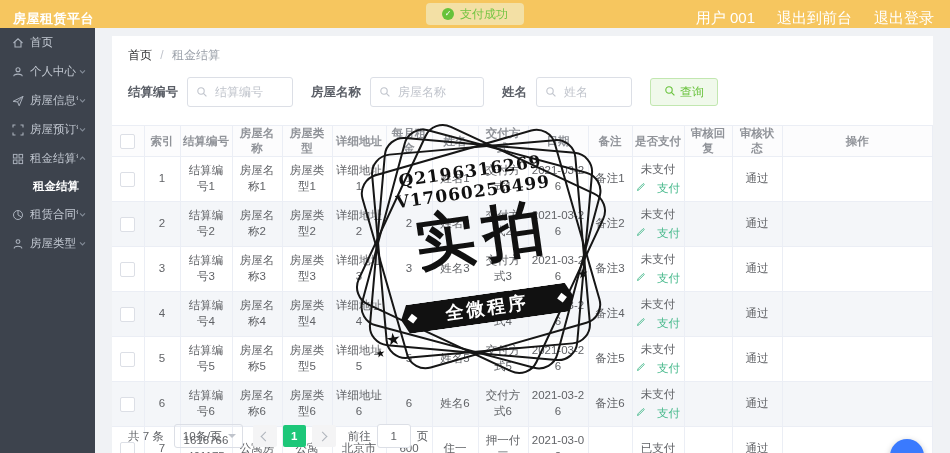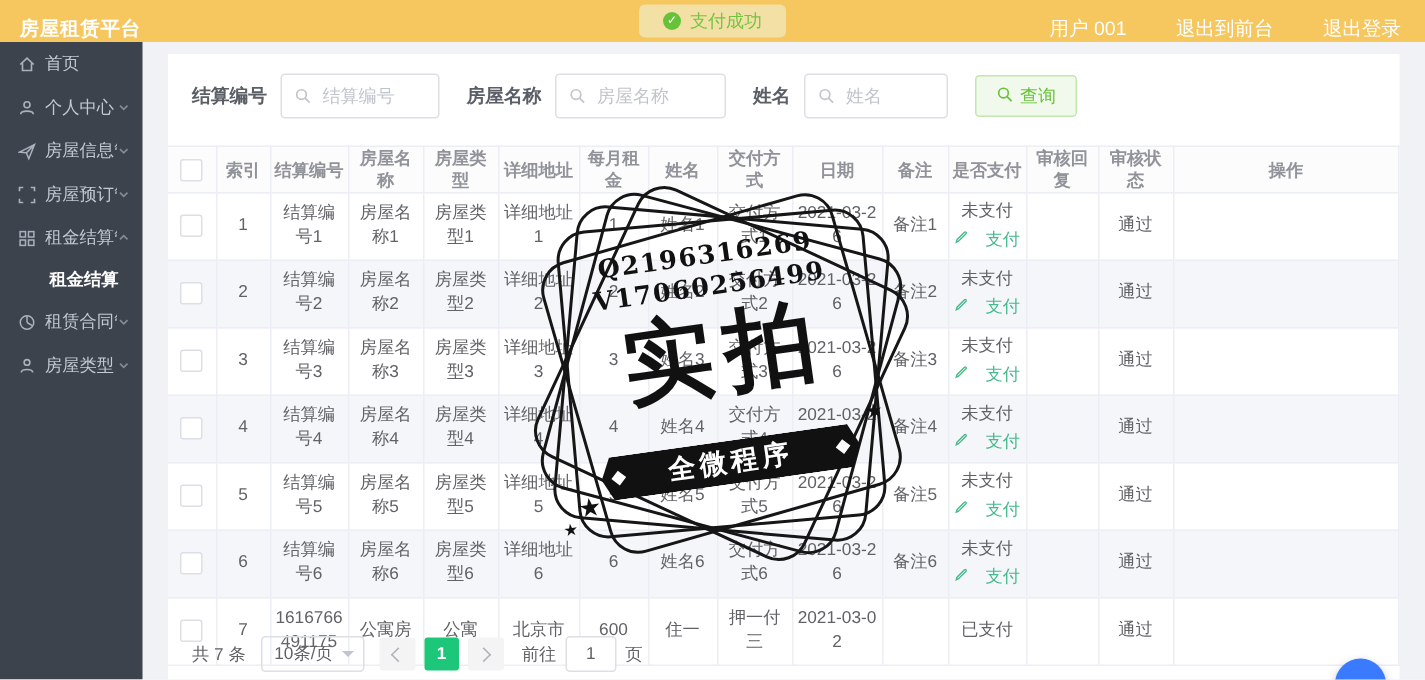--- a/index.html
+++ b/index.html
@@ -8,21 +8,21 @@
 
   
   .app-header{position:absolute;top:0;left:0;right:0;height:28px;background:var(--header-yellow,#f6c65f);
     display:flex;align-items:flex-end;color:#fff;z-index:40;}
   .app-title{font-size:13px;font-weight:bold;padding-left:13px;letter-spacing:.5px;}
   .toast{position:absolute;left:50%;top:3px;transform:translateX(-50%);height:22px;padding:0 16px;
     display:flex;align-items:center;gap:6px;border-radius:4px;background:rgba(240,249,235,.5);}
   .toast-icon{width:12px;height:12px;border-radius:50%;background:var(--success-green,#67c23a);
     color:#fff;font-size:8px;line-height:12px;text-align:center;display:inline-block;}
   .toast-text{font-size:12px;color:var(--success-green,#67c23a);opacity:.9;}
-  .header-links{margin-left:auto;display:flex;gap:33px;padding-right:16px;font-size:13px;}
+  .header-links{margin-left:auto;display:flex;gap:22px;padding-right:16px;font-size:15px;}
   .header-links span{cursor:pointer;}
 
   
   .sidebar{position:absolute;top:28px;left:0;bottom:0;width:95px;background:var(--sidebar-bg,#3d434d);z-index:35;}
   .menu-item{display:flex;align-items:center;height:29px;padding:0 8px 0 12px;
     color:var(--sidebar-text,#c3c9d2);font-size:11.5px;cursor:pointer;white-space:nowrap;}
   .menu-item .mi-icon{display:inline-flex;width:12px;color:#aab1bc;flex:none;}
   .menu-item .mi-label{margin-left:6px;flex:1;overflow:hidden;}
   .menu-item .mi-chev{display:inline-flex;color:#838b97;flex:none;}
   .submenu-item{height:27px;display:flex;align-items:center;padding-left:33px;color:#fff;
@@ -214,20 +214,25 @@
         <span class="mi-label">房屋类型</span>
         <span class="mi-chev">
           <svg width="9" height="9" viewBox="0 0 9 9">
             <path d="M2 3.4 L4.5 5.9 L7 3.4" fill="none" stroke="currentColor" stroke-width="1.1"></path>
           </svg>
         </span>
       </div>
     </nav>
 
   <main class="main-card">
+    <div class="breadcrumb">
+      <span>首页</span>
+      <span class="bc-sep">/</span>
+      <span class="bc-cur">租金结算</span>
+    </div>
 
     <div class="search-bar">
       <span class="sg-label">结算编号</span>
       <span class="sg-input w1">
         <span class="mag">
             <svg width="12" height="12" viewBox="0 0 12 12">
               <circle cx="5" cy="5" r="3.2" fill="none" stroke="currentColor" stroke-width="1.1"></circle>
               <path d="M7.4 7.4 L10.4 10.4" stroke="currentColor" stroke-width="1.1"></path>
             </svg>
           </span>

